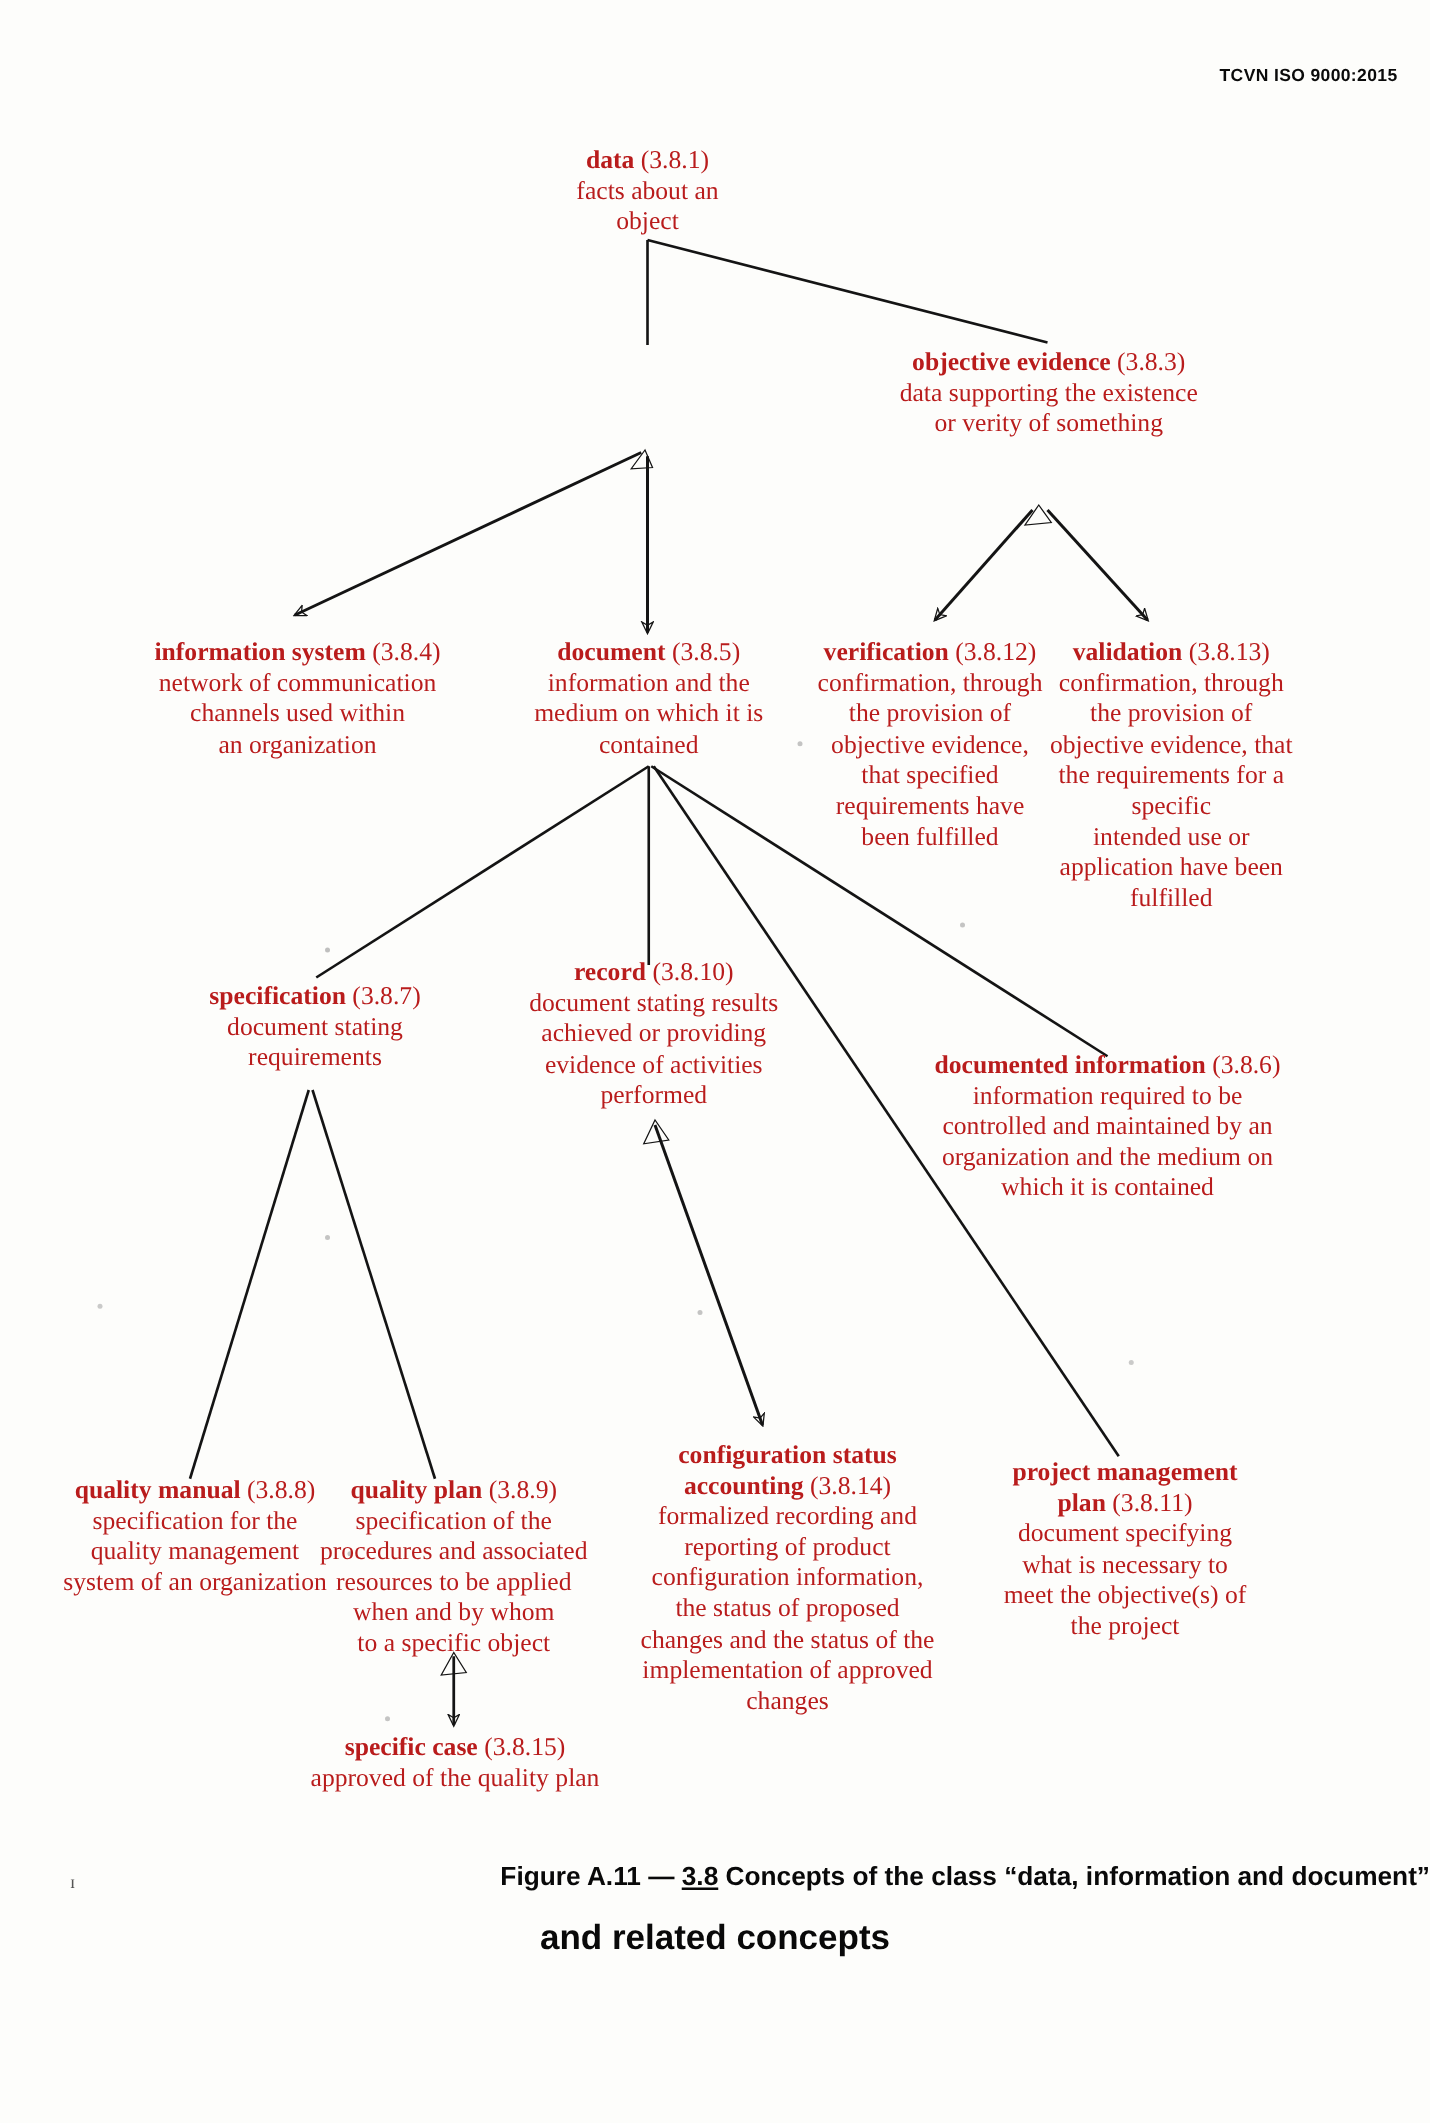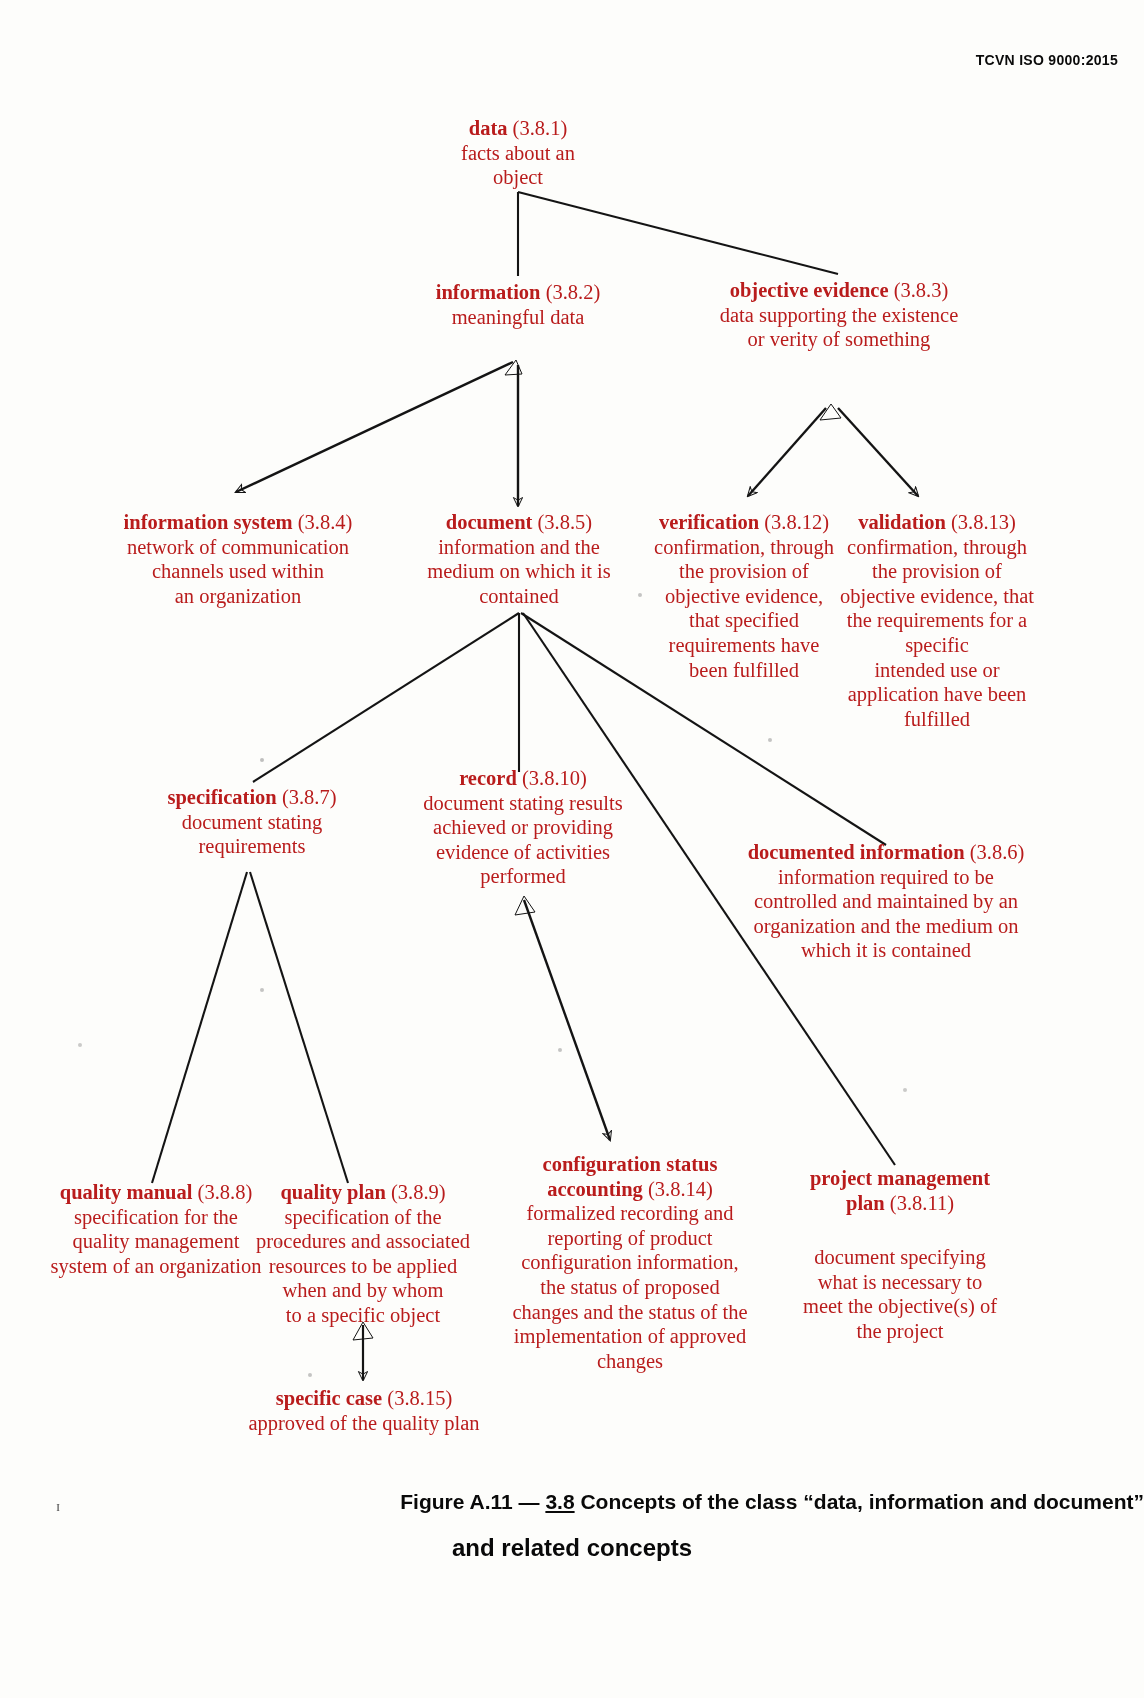--- a/index.html
+++ b/index.html
@@ -50,21 +50,21 @@
     text-align:right;
     font-family:"Liberation Sans", sans-serif;
     font-weight:bold;
     font-size:21px;
     color:#090909;
   }
   .caption .u{text-decoration:underline;}
   .caption-line2{
     position:absolute;left:0;right:0;text-align:center;
     font-family:"Liberation Sans", sans-serif;
-    font-weight:bold;font-size:24px;color:#090909;
+    font-weight:bold;font-size:28px;color:#090909;
   }
   .tickmark{
     position:absolute;left:56px;top:1498px;
     font-size:15px;color:#555;
   }
 </style>
 </head>
 <body>
 
 <div class="page">
@@ -126,25 +126,20 @@
     <circle cx="80" cy="1045" r="2" fill="#8c8c8c" opacity=".45"></circle>
   </svg>
 
   <div class="node" style="left:398px;top:116px;width:240px;">
     <span class="term">data</span>
     <span class="num"> (3.8.1)</span>
     <span class="def" style="white-space:pre-line;">facts about an
 object</span>
   </div>
 
-  <div class="node" style="left:398px;top:280px;width:240px;">
-    <span class="term">information</span>
-    <span class="num"> (3.8.2)</span>
-    <span class="def" style="white-space:pre-line;">meaningful data</span>
-  </div>
 
   <div class="node" style="left:680px;top:278px;width:318px;">
     <span class="term">objective evidence</span>
     <span class="num"> (3.8.3)</span>
     <span class="def" style="white-space:pre-line;">data supporting the existence
 or verity of something</span>
   </div>
 
   <div class="node" style="left:92px;top:510px;width:292px;">
     <span class="term">information system</span>
@@ -239,21 +234,21 @@
 the status of proposed
 changes and the status of the
 implementation of approved
 changes</span>
   </div>
 
   <div class="node" style="left:780px;top:1166px;width:240px;">
     <span class="term" style="white-space:pre-line;">project management
 plan</span>
     <span class="num"> (3.8.11)</span>
-    <span class="def" style="white-space:pre-line;margin-top:30px;">document specifying
+    <span class="def" style="white-space:pre-line;">document specifying
 what is necessary to
 meet the objective(s) of
 the project</span>
   </div>
 
   <div class="node" style="left:240px;top:1386px;width:248px;">
     <span class="term">specific case</span>
     <span class="num"> (3.8.15)</span>
     <span class="def" style="white-space:pre-line;">approved of the quality plan</span>
   </div>

